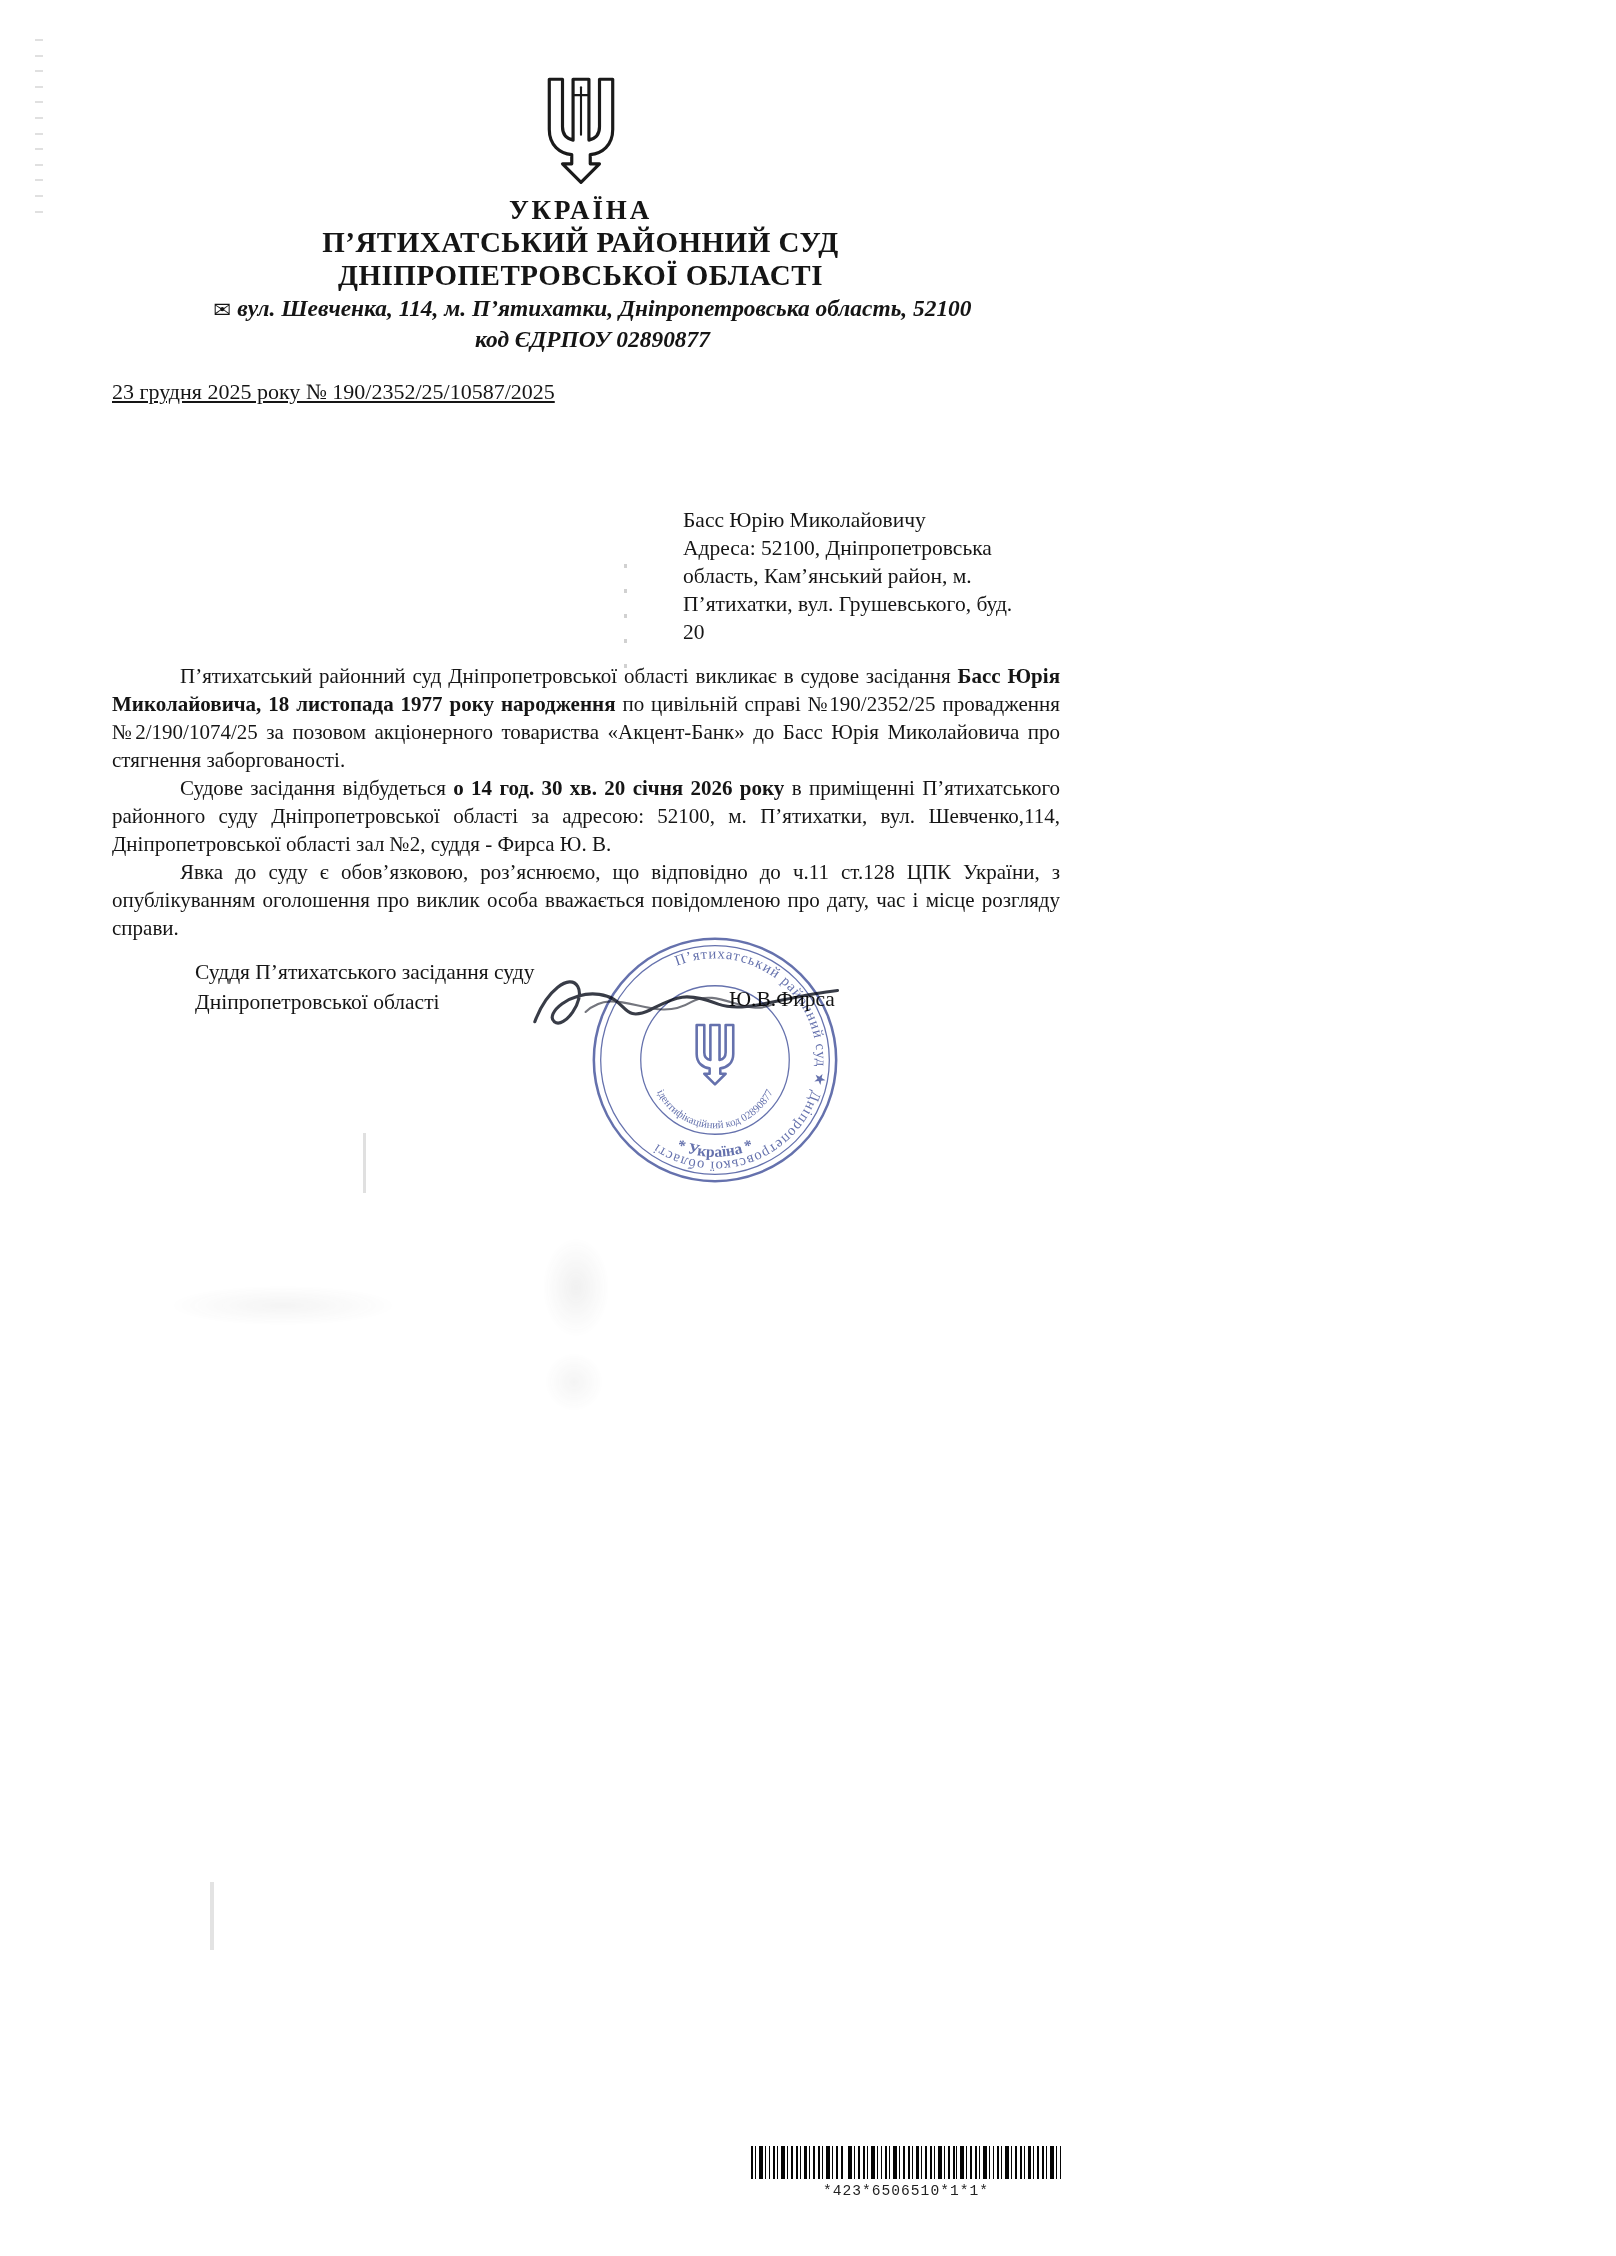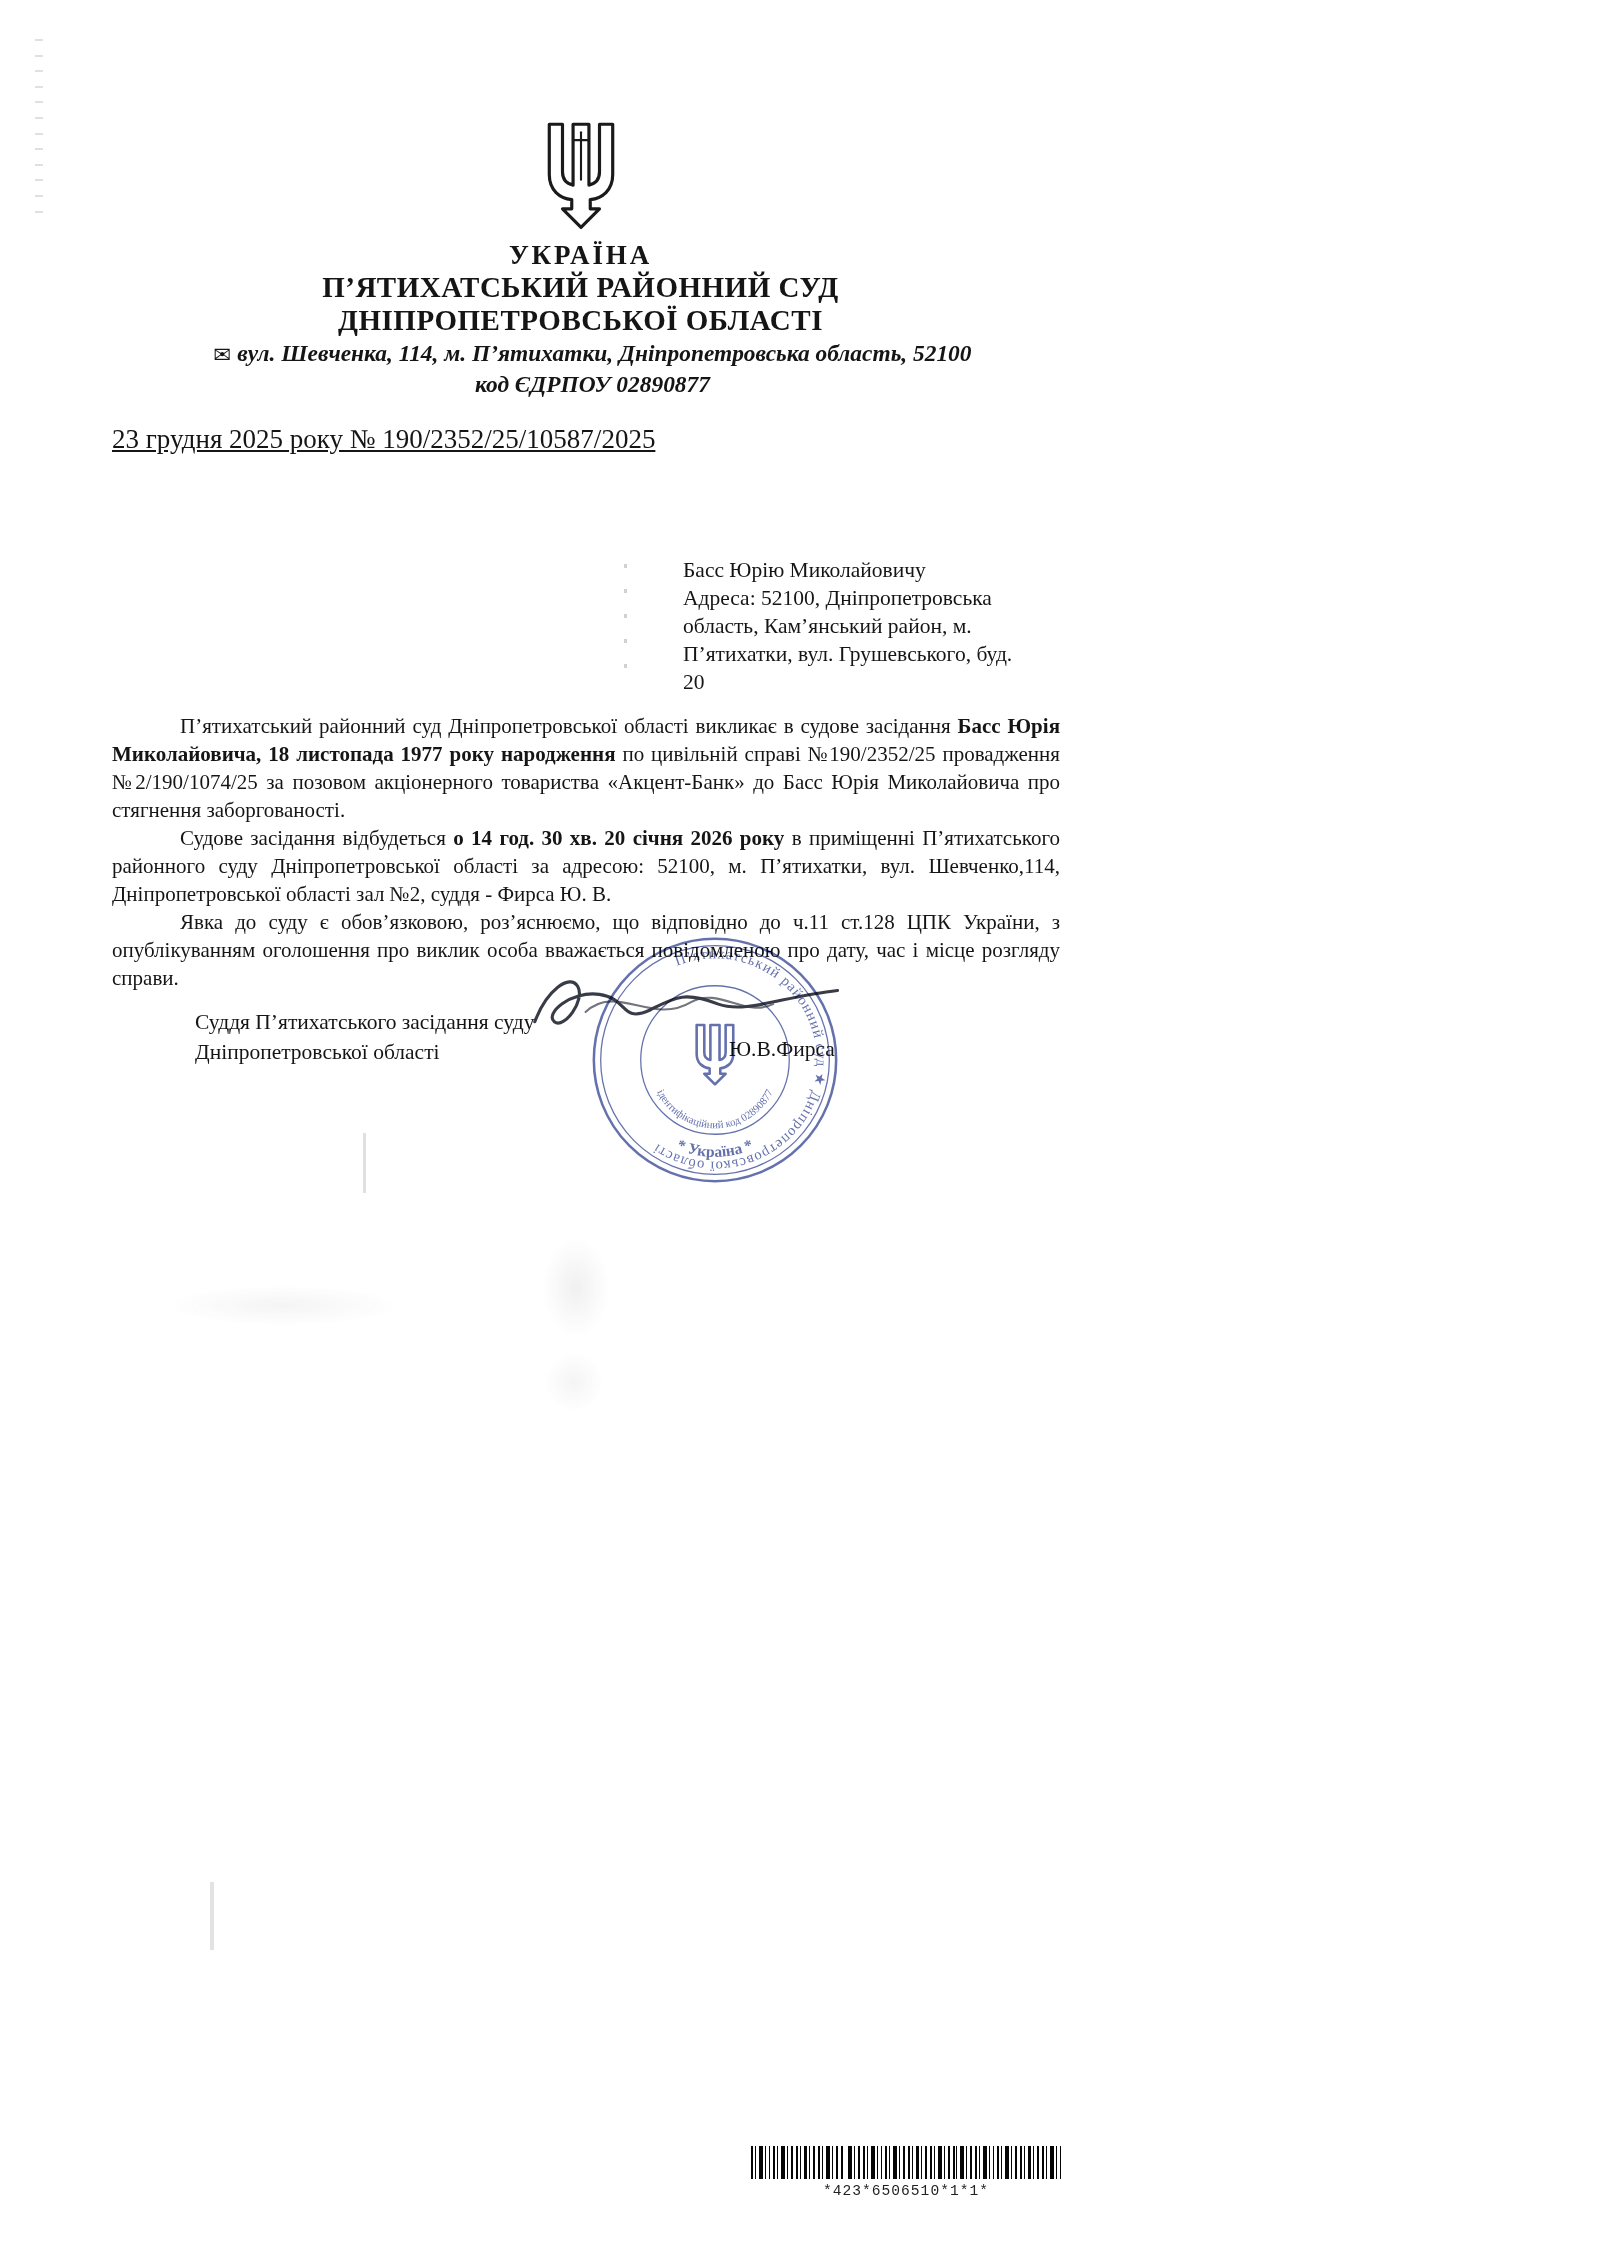--- a/index.html
+++ b/index.html
@@ -3,29 +3,29 @@
 <meta charset="utf-8">
 <style>
   * { margin:0; padding:0; box-sizing:border-box; }
   html,body { background:#e9e9e9; }
   body { font-family:"Liberation Serif", serif; color:#151515; }
   .scan {
     position:relative; width:1617px; height:2257px; background:#ffffff;
     overflow:hidden;
   }
   
-  .header { width:1161px; text-align:center; padding-top:119px; }
+  .header { width:1161px; text-align:center; padding-top:74px; }
   .emblem svg { display:block; margin:0 auto; }
   .country { font-size:27px; font-weight:700; letter-spacing:2.9px; margin-top:9.8px; }
   .court-line { font-size:29px; font-weight:700; letter-spacing:0.5px; line-height:1.13; }
   .addr-line, .contact-line, .edrpou { font-size:23.4px; font-weight:700; font-style:italic; margin-top:3.9px;margin-left:24px; }
   .glyph-icon { font-family:"DejaVu Sans", sans-serif; font-style:normal; font-size:21.5px; position:relative; top:1px; }
   a.doc-link { color:inherit; text-decoration:underline; cursor:pointer; }
   
-  .ref-line { margin:26px 8px 0 112px; font-size:27px; text-decoration:underline; width:fit-content; }
+  .ref-line { margin:26px 8px 0 112px; font-size:22px; text-decoration:underline; width:fit-content; }
   .recipient { margin:101px 0 0 683px; width:390px; font-size:21.5px; line-height:28px; }
   
   .body-text { margin:15.6px 0 0 112px; width:948px; font-size:21px; line-height:28px; text-align:justify; }
   .body-text p { text-indent:68px;font-family:Liberation Serif, serif; }
   .b { font-weight:700; }
   
   .signature { position:relative; margin:15.6px 0 0 195px; width:878px; font-size:21.5px; line-height:30px; height:78px; }
   .sig-name { position:absolute; left:534px; top:27px; }
   
   .stamp { position:absolute; left:587px; top:932px; width:256px; height:256px; mix-blend-mode:multiply; }

